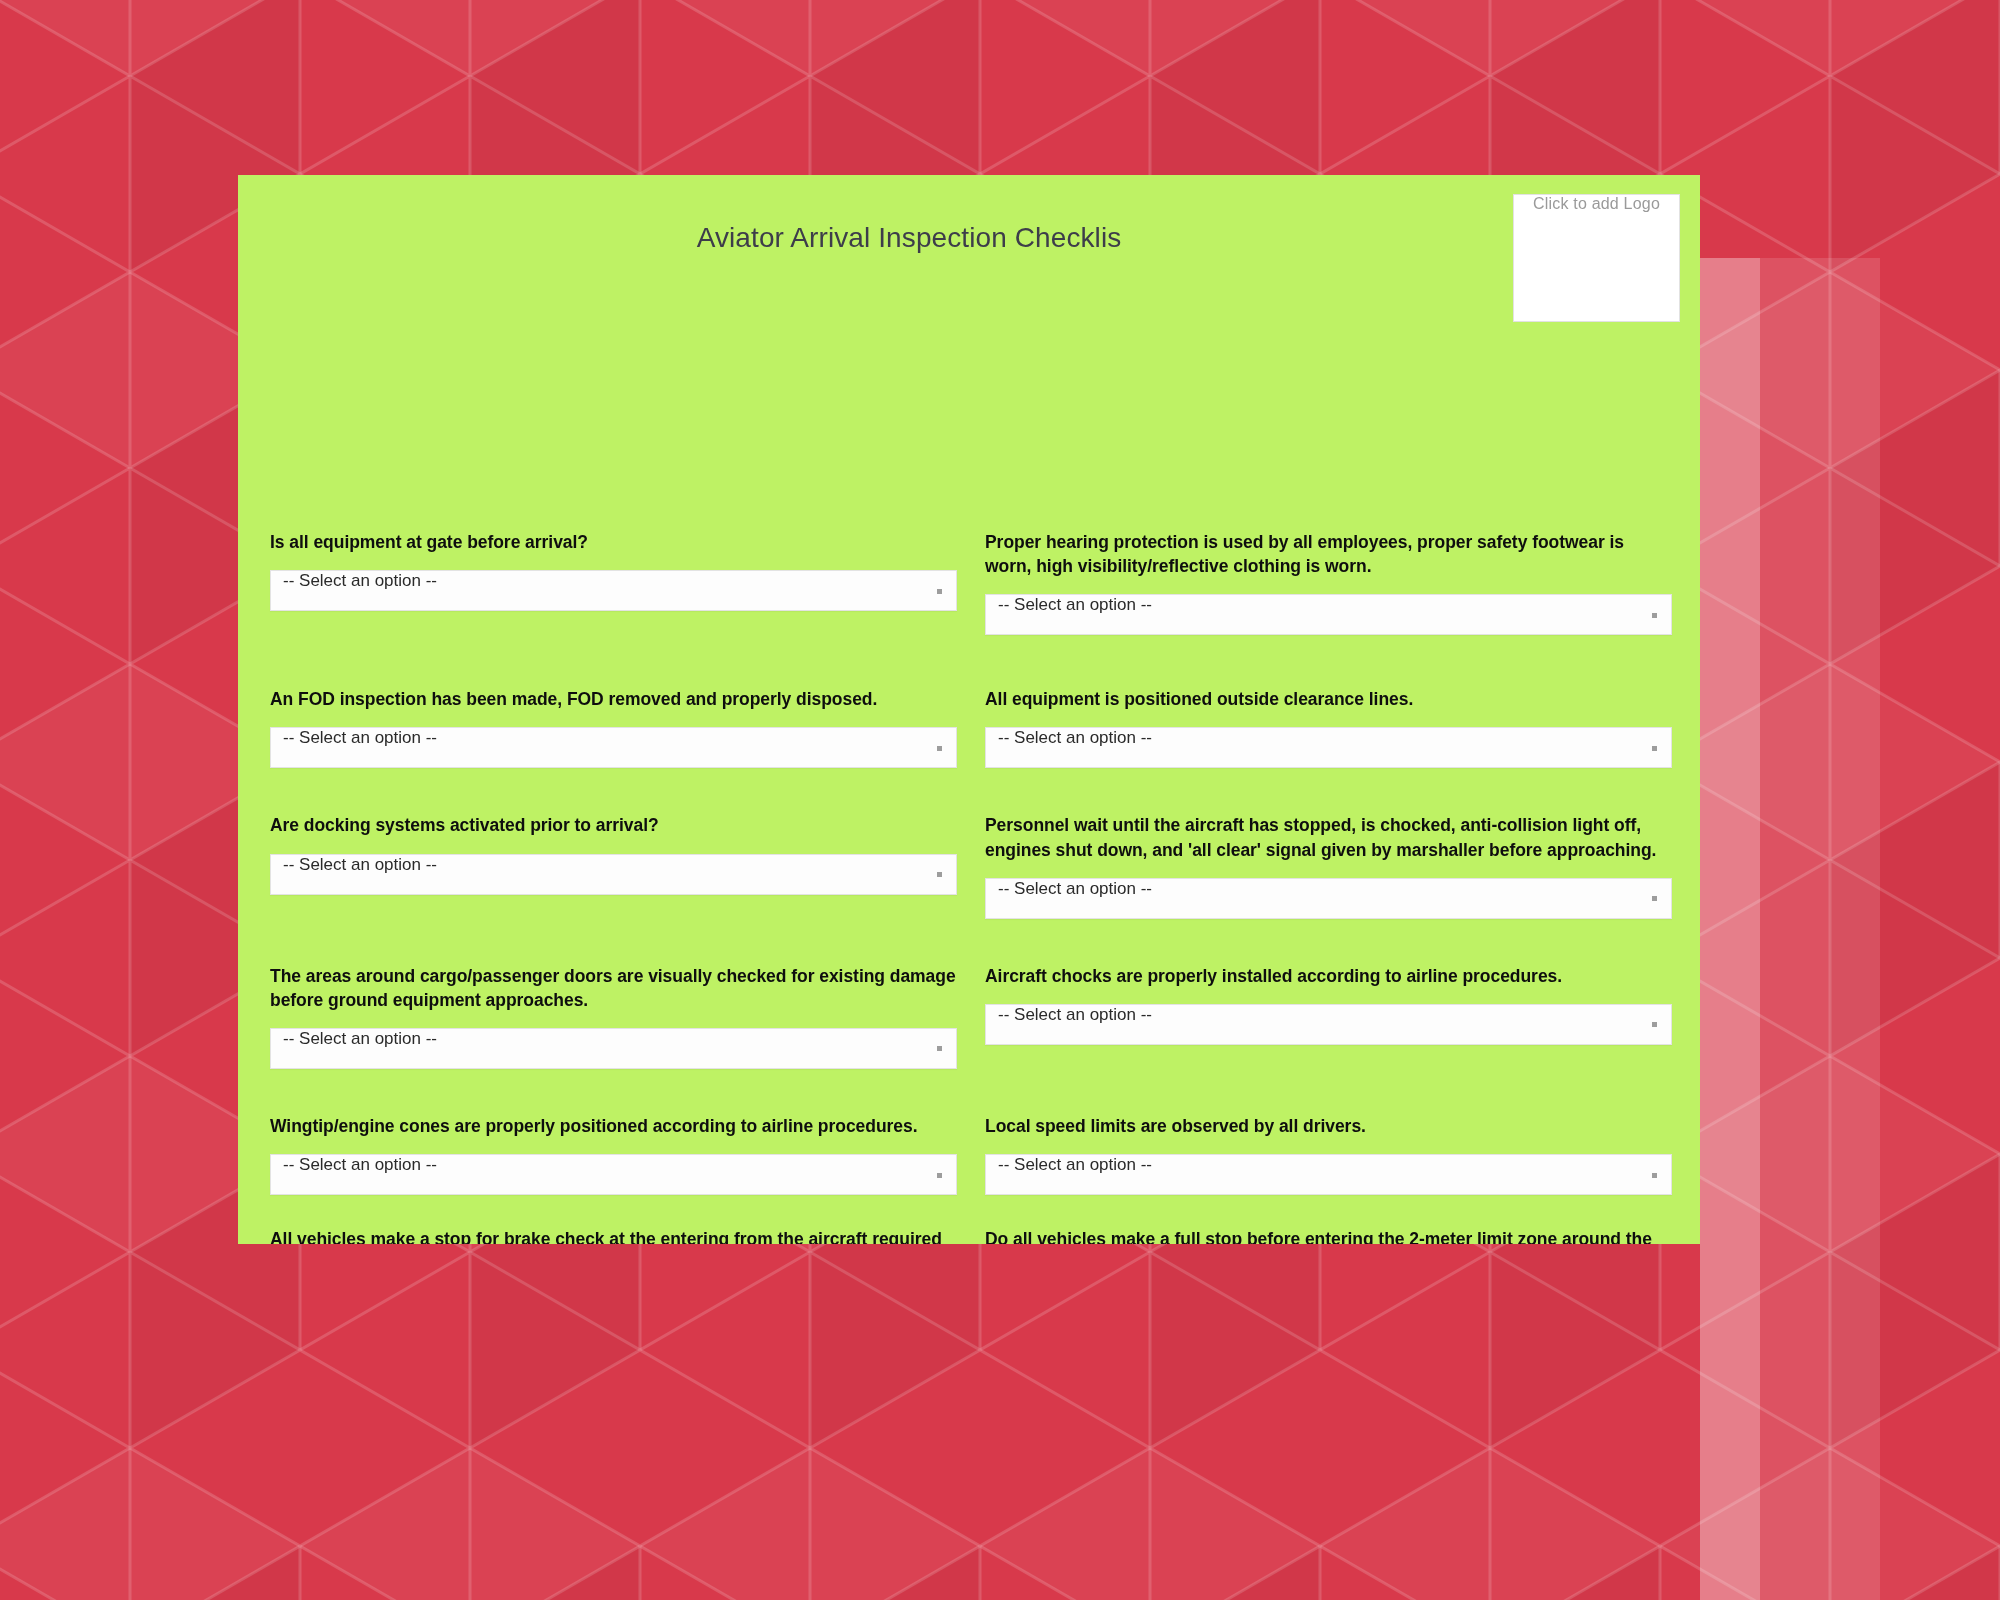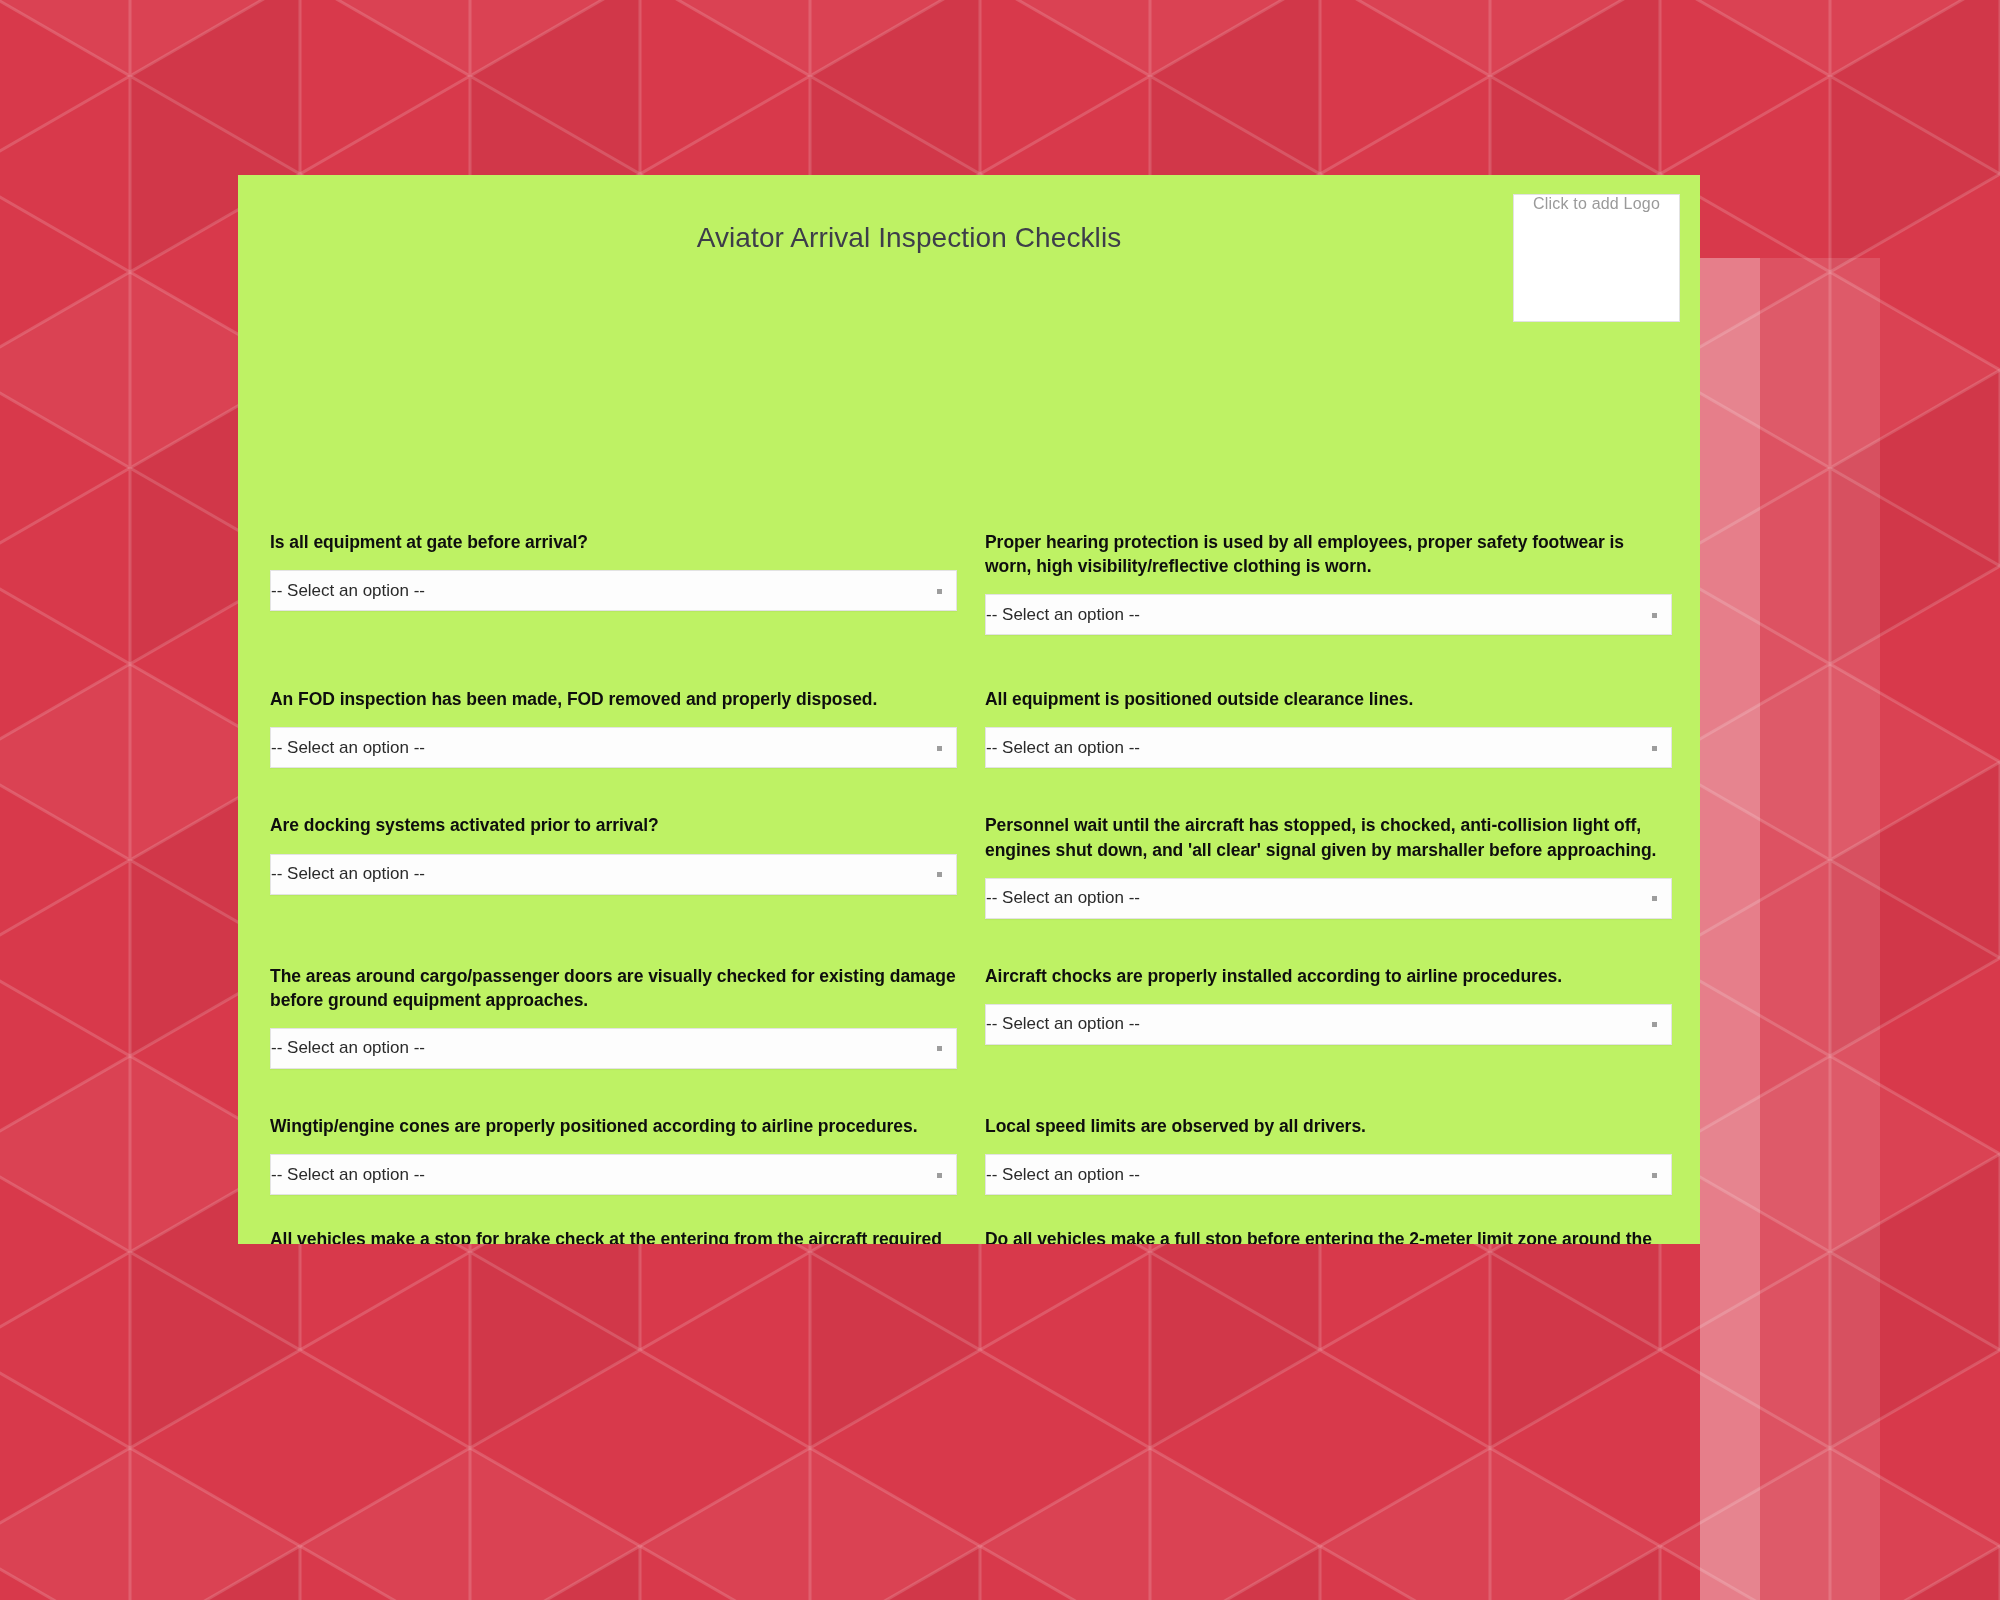--- a/index.html
+++ b/index.html
@@ -123,21 +123,22 @@
     letter-spacing: -0.05px;
   }
 
   .q-select {
     position: relative;
     width: 687px;
     height: 41px;
     border: 1px solid #e3e3e3;
     background: #fdfdfd;
     display: flex;
-    align-items: center;
+    align-items: flex-start;
+    padding-left: 12px;
     font-size: 17px;
     color: #2a2a2a;
     font-weight: 400;
     box-shadow: 0 1px 1px rgba(0,0,0,0.035);
   }
   .q-select .caret {
     position: absolute;
     right: 14px;
     top: 50%;
     width: 5px;

